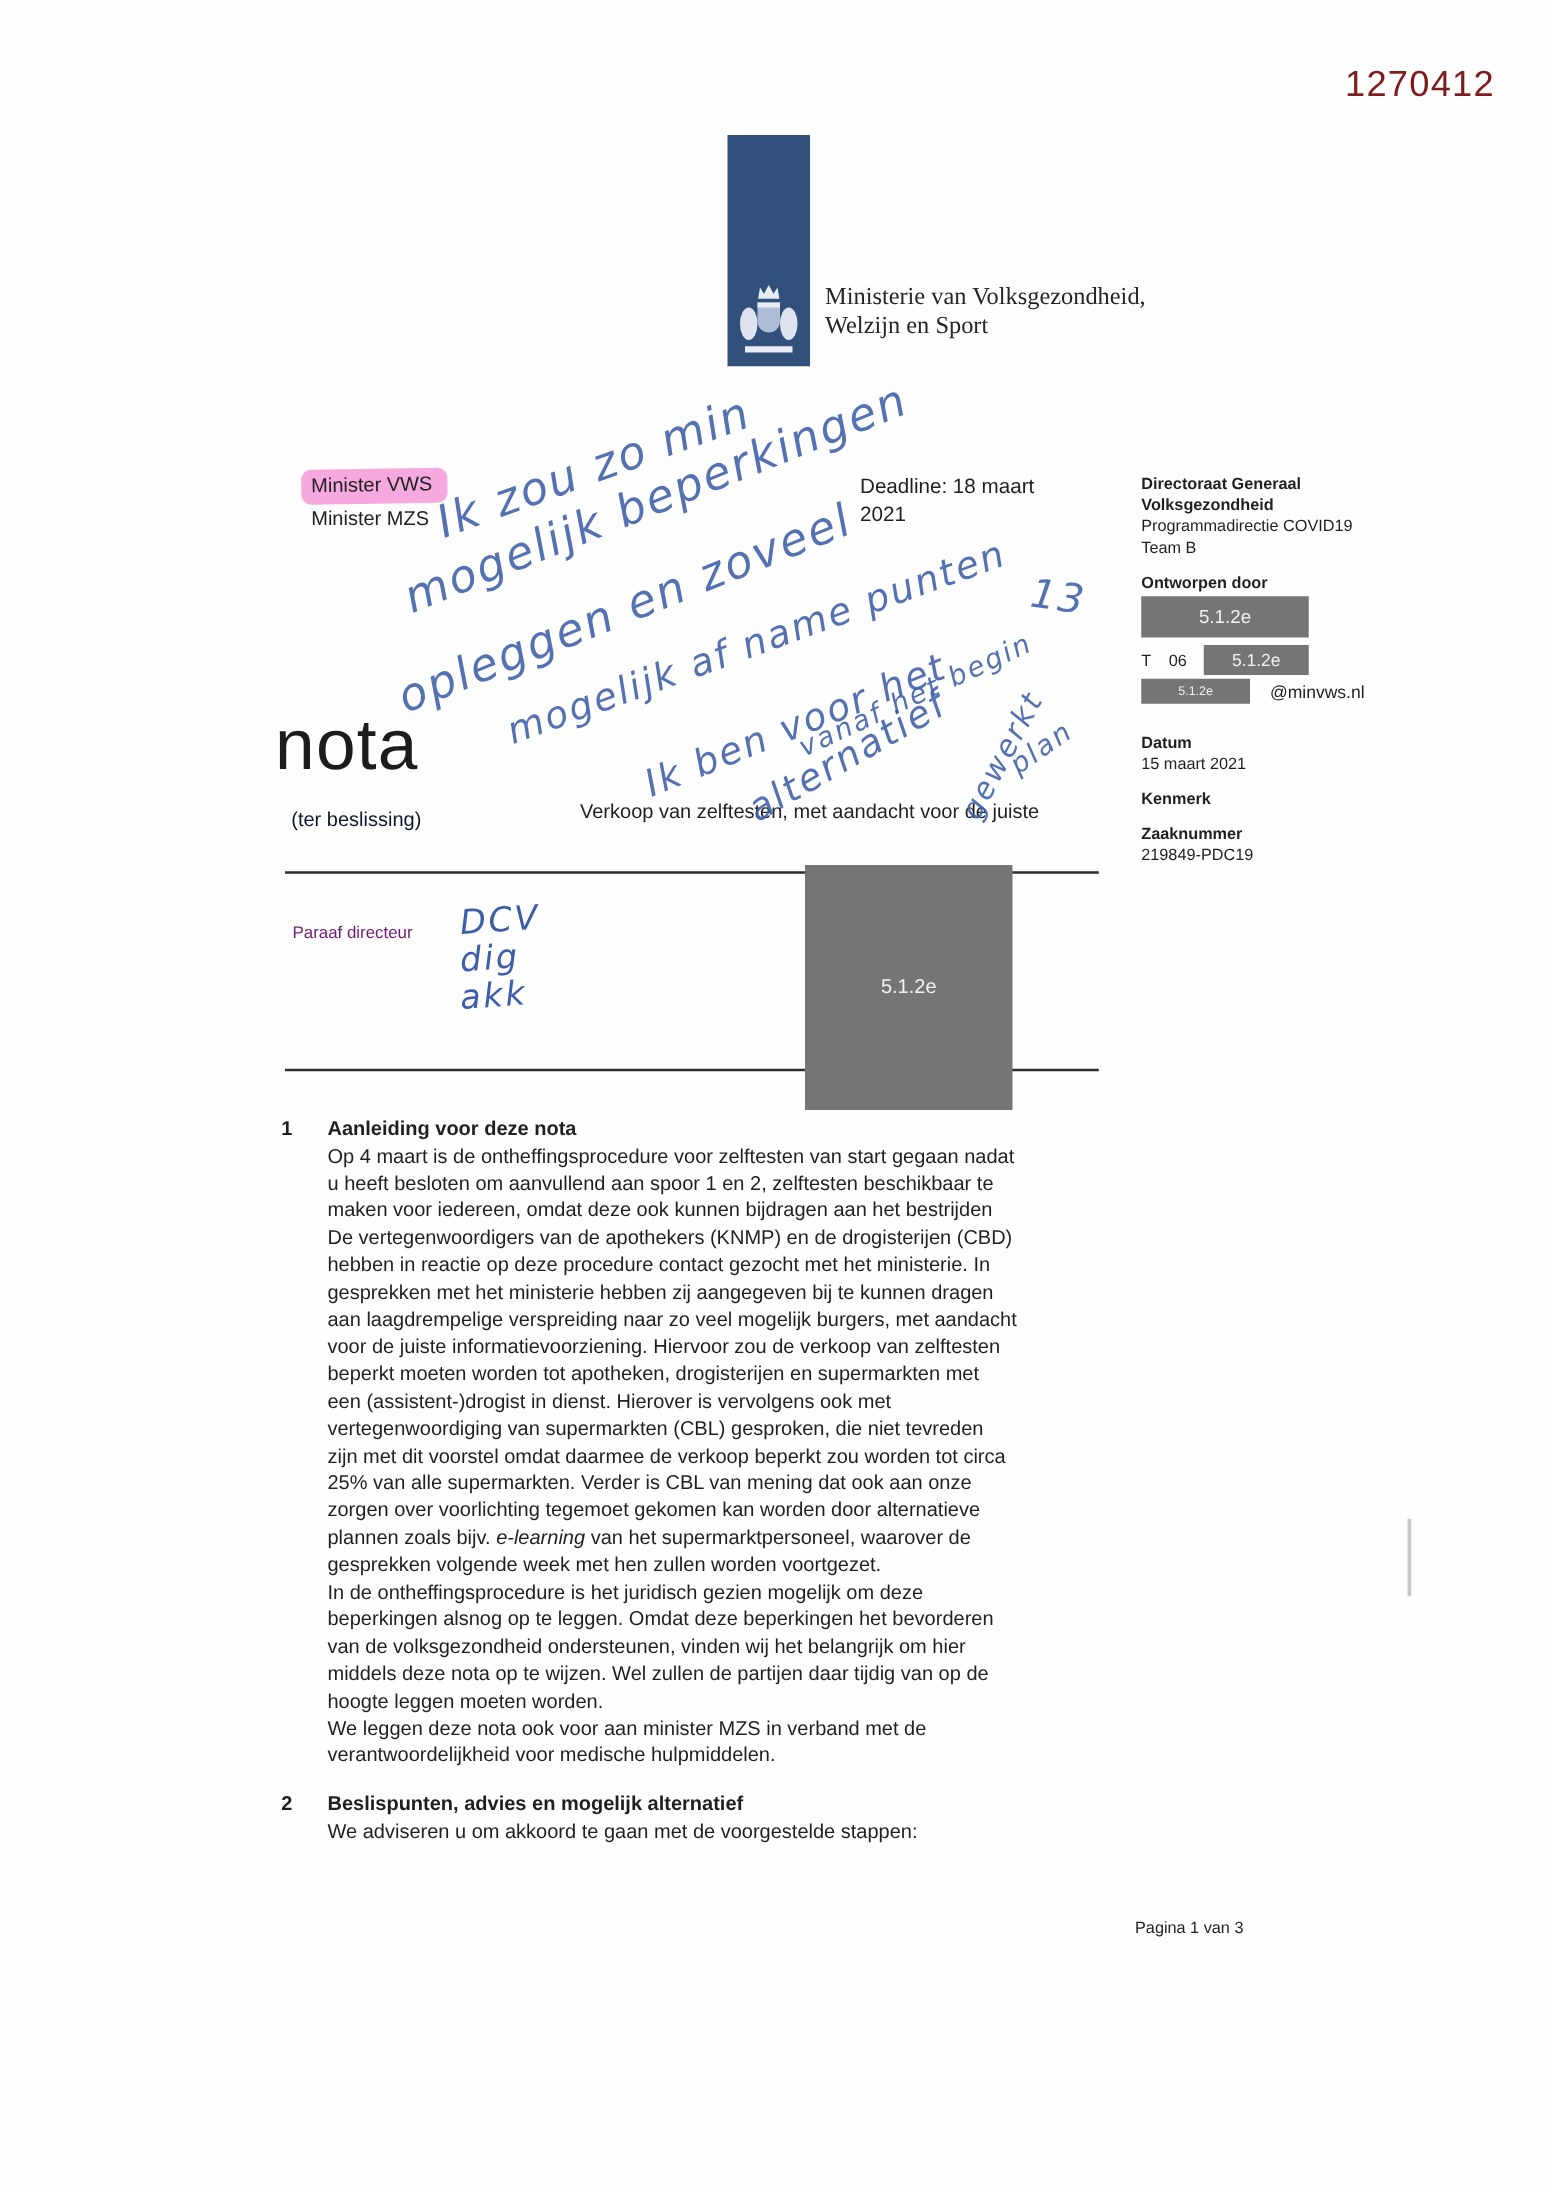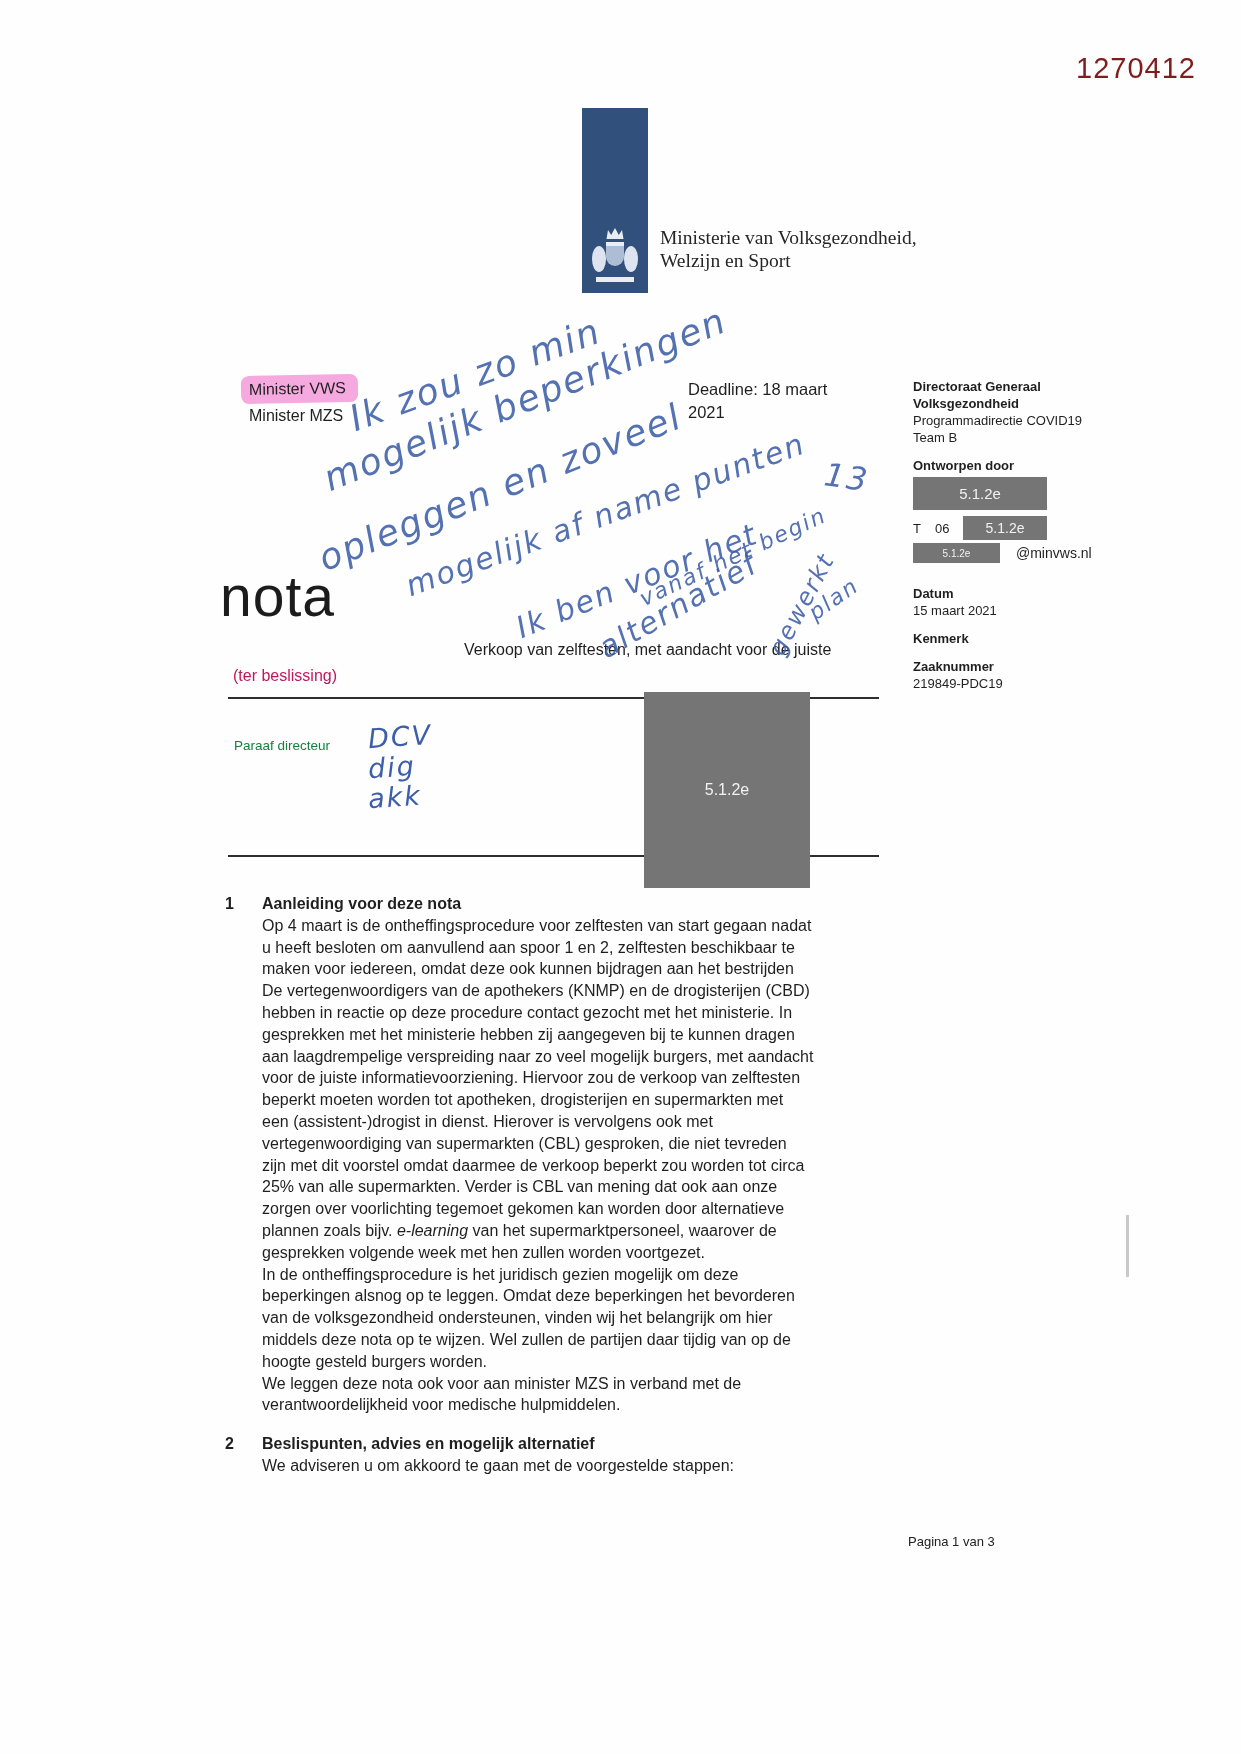--- a/index.html
+++ b/index.html
@@ -35,28 +35,28 @@
   .phone-row{display:flex;align-items:center;margin-top:6px;height:24px;}
   .phone-row .pp{width:22px;}
   .phone-row .pd{width:28px;}
   .phone-row .redact{width:84px;height:24px;font-size:14px;}
   .email-row{display:flex;align-items:center;margin-top:3px;height:20px;}
   .email-row .redact{width:87px;height:20px;font-size:10px;}
   .email-row .dom{margin-left:16px;font-size:14px;}
 
   
   .nota-title{position:absolute;left:220px;top:563px;font-size:57px;color:#1c1c1c;letter-spacing:1px;}
-  .qualifier{position:absolute;left:233px;top:667px;font-size:16px;color:#be185d;}
+  .qualifier{position:absolute;left:233px;top:648px;font-size:16px;color:#0f172a;}
   .subject{position:absolute;left:464px;top:638px;width:440px;font-size:16px;line-height:23px;}
 
   .rule{position:absolute;left:228px;width:651px;height:2px;background:#2e2e2e;z-index:1;}
   .rule1{top:697px;}
   .rule2{top:855px;}
 
-  .paraaf-label{position:absolute;left:234px;top:738px;font-size:13.5px;color:#15803d;}
+  .paraaf-label{position:absolute;left:234px;top:738px;font-size:13.5px;color:#701a75;}
   .paraaf-scribble{position:absolute;left:368px;top:722px;z-index:6;}
   .paraaf-scribble span{display:block;font-family:"DejaVu Sans",sans-serif;font-style:italic;
       color:var(--ink-blue,#3d5ea8);font-size:27px;line-height:30px;transform:rotate(-4deg);letter-spacing:2px;}
 
   
   .redaction-box{position:absolute;left:644px;top:692px;width:166px;height:196px;z-index:3;
                  background:var(--redaction-gray,#757575);display:flex;align-items:center;justify-content:center;
                  color:#f2f2f2;font-size:16px;}
 
   
@@ -185,21 +185,21 @@
       <div class="bline">vertegenwoordiging van supermarkten (CBL) gesproken, die niet tevreden</div>
       <div class="bline">zijn met dit voorstel omdat daarmee de verkoop beperkt zou worden tot circa</div>
       <div class="bline">25% van alle supermarkten. Verder is CBL van mening dat ook aan onze</div>
       <div class="bline">zorgen over voorlichting tegemoet gekomen kan worden door alternatieve</div>
       <div class="bline"><span>plannen zoals bijv. </span><span style="font-style: italic;">e-learning</span><span> van het supermarktpersoneel, waarover de</span></div>
       <div class="bline">gesprekken volgende week met hen zullen worden voortgezet.</div>
       <div class="bline">In de ontheffingsprocedure is het juridisch gezien mogelijk om deze</div>
       <div class="bline">beperkingen alsnog op te leggen. Omdat deze beperkingen het bevorderen</div>
       <div class="bline">van de volksgezondheid ondersteunen, vinden wij het belangrijk om hier</div>
       <div class="bline">middels deze nota op te wijzen. Wel zullen de partijen daar tijdig van op de</div>
-      <div class="bline">hoogte gesteld burgers worden.</div>
+      <div class="bline">hoogte leggen moeten worden.</div>
       <div class="bline">We leggen deze nota ook voor aan minister MZS in verband met de</div>
       <div class="bline">verantwoordelijkheid voor medische hulpmiddelen.</div>
       <div class="sec-gap"></div>
       <div class="sec-head">
         <span class="sec-num">2</span>
         <span>Beslispunten, advies en mogelijk alternatief</span>
       </div>
       <div class="bline">We adviseren u om akkoord te gaan met de voorgestelde stappen:</div>
     </div>
 

